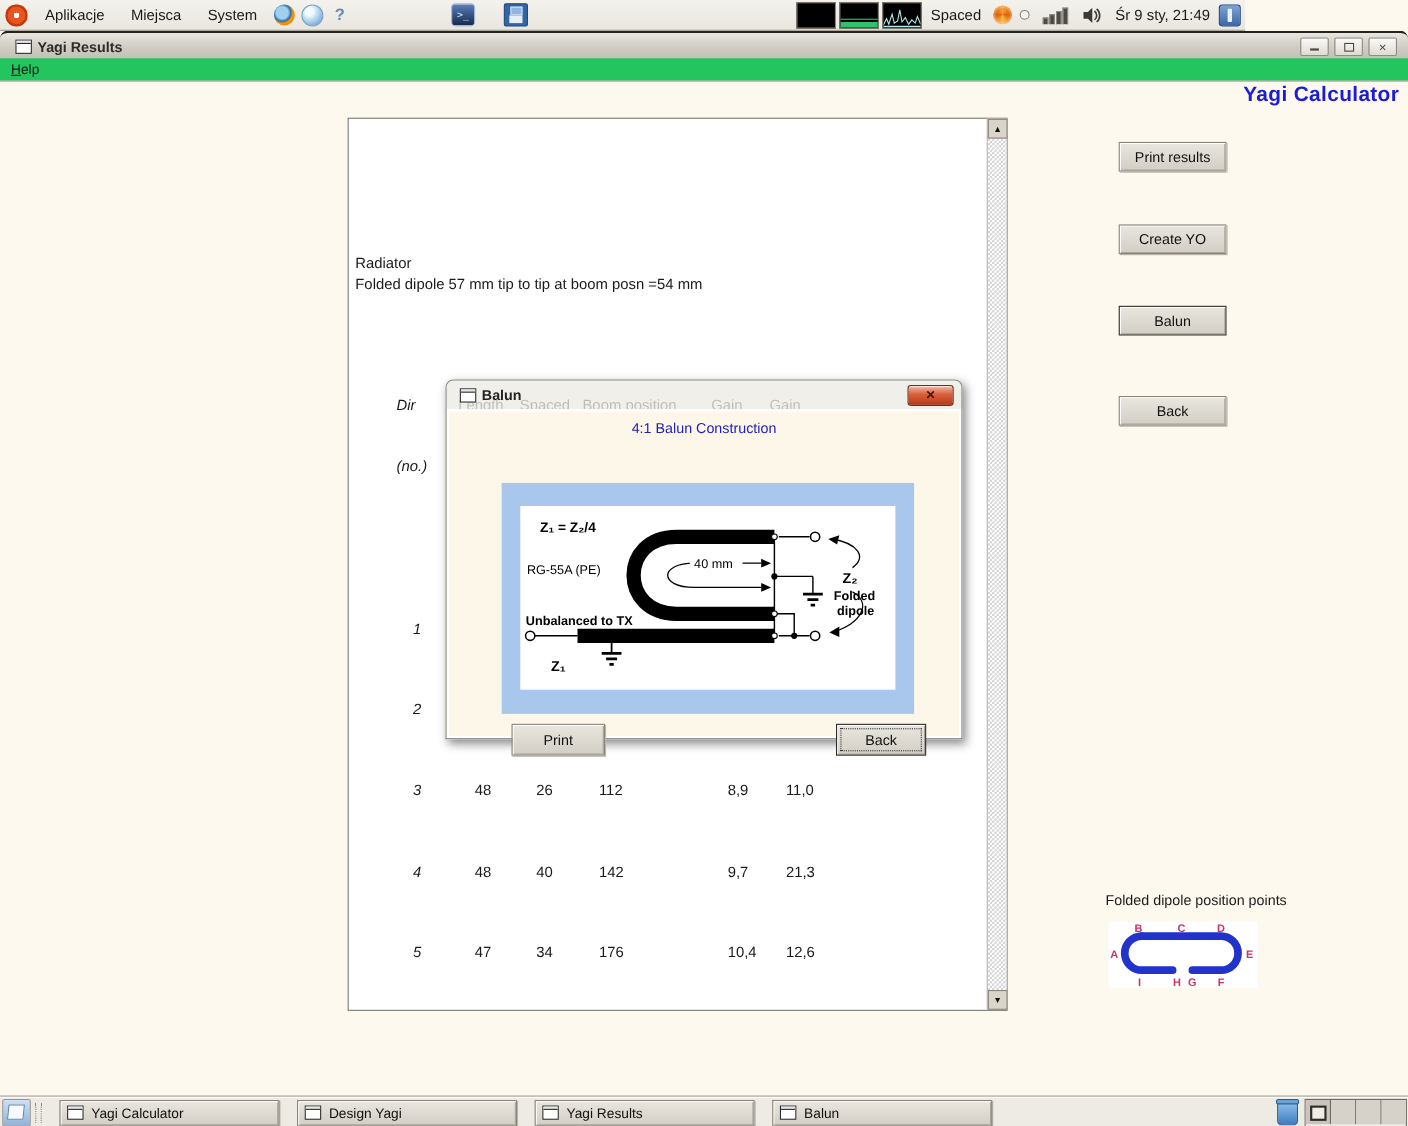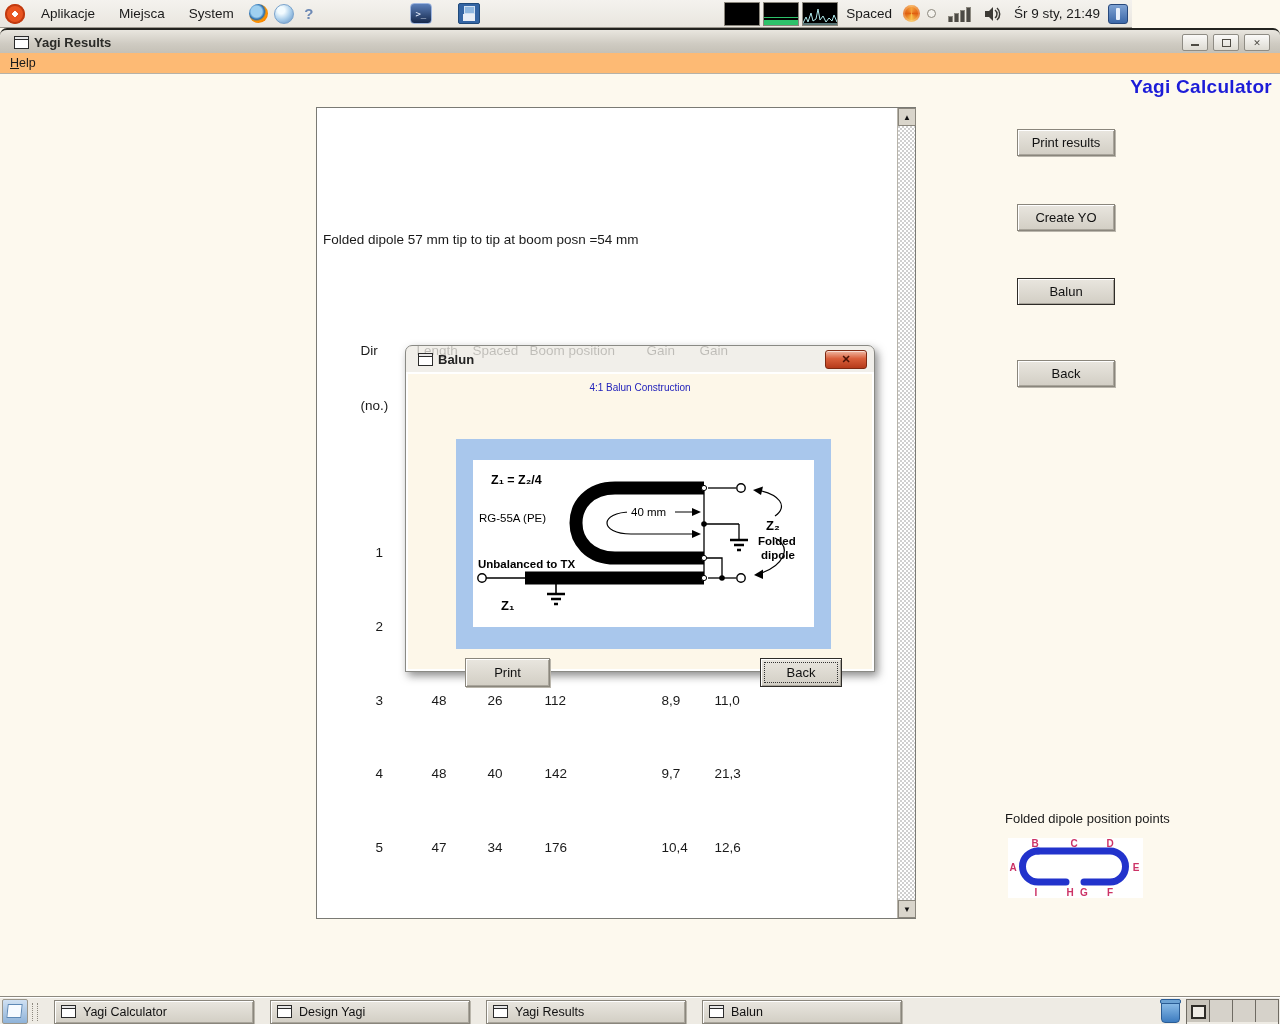--- a/index.html
+++ b/index.html
@@ -48,36 +48,36 @@
   .wglyph{width:13px;height:11px;border:1px solid #2b2b2b;background:#fff;position:relative;flex:0 0 auto;}
   .wglyph::before{content:'';position:absolute;left:0;right:0;top:0;height:2px;border-bottom:1px solid #2b2b2b;background:#e8e8e8;}
   #win-title{font-size:13px;font-weight:bold;color:#2b2b28;margin-left:5px;}
   #win-titlebar .wglyph{margin-left:14px;}
   #win-buttons{position:absolute;right:10px;top:4px;display:flex;}
   .cap-btn{width:24px;height:15px;margin-left:5px;border:1px solid #8f8c84;border-radius:2px;
      background:linear-gradient(#fbfaf8,#dedbd3);display:flex;align-items:center;justify-content:center;
      color:#4e4b44;font-size:9px;}
   .cap-min::before{content:'';width:8px;height:2px;background:#4e4b44;margin-top:5px;}
   .cap-max::before{content:'';width:7px;height:6px;border:1.5px solid #4e4b44;}
-  #menubar{position:absolute;left:0;top:53px;width:1280px;height:20px;background:#fdba74;
+  #menubar{position:absolute;left:0;top:53px;width:1280px;height:20px;background:#22c55e;
      border-bottom:1px solid #b6b2a8;font-size:12.5px;display:flex;align-items:center;z-index:5;}
   #menu-help{padding:0 10px;}
   #menu-help .accel{text-decoration:underline;}
   #win-body{position:absolute;left:0;top:74px;width:1280px;height:921px;background:#fdf9ee;z-index:1;}
 
   #app-title{position:absolute;right:8px;top:2px;font-size:19px;font-weight:bold;color:#1c1cd8;letter-spacing:.3px;}
 
   
   #results-box{position:absolute;left:316px;top:33px;width:598px;height:810px;background:#fff;
      border:1px solid #7a7a74;}
   #results-content{position:absolute;left:0;top:0;right:17px;bottom:0;overflow:hidden;
      font-size:13.5px;line-height:18.4px;padding:13px 0 0 6px;white-space:pre;}
   .rline{height:18.4px;position:relative;}
   .t-line span{display:inline-block;}
-  .tc1{width:56px;} .tc2{width:56px;} .tc3{width:57px;} .tc4{width:117px;} .tc5{width:53px;}
+  .tc1{width:56px;font-style:italic;} .tc2{width:56px;} .tc3{width:57px;} .tc4{width:117px;} .tc5{width:53px;}
   
   #results-sb{position:absolute;top:0;right:0;width:17px;bottom:0;border-left:1px solid #b8b4aa;
      background-image:linear-gradient(45deg,#cfcfcf 25%,transparent 25%,transparent 75%,#cfcfcf 75%),
                       linear-gradient(45deg,#cfcfcf 25%,transparent 25%,transparent 75%,#cfcfcf 75%);
      background-size:4px 4px;background-position:0 0,2px 2px;background-color:#fff;}
   .sb-btn{position:absolute;left:0;width:16px;height:16px;background:#d9d5cb;border:1px solid #8a867c;
      display:flex;align-items:center;justify-content:center;font-size:8px;color:#111;}
   .sb-up{top:0;} .sb-down{bottom:0;}
 
   
@@ -97,21 +97,21 @@
   #bd-titlebar{position:absolute;left:0;top:0;right:0;height:27px;background:rgba(237,234,228,.78);
      border:1px solid #8a8a85;border-radius:7px 7px 0 0;display:flex;align-items:center;}
   #bd-titlebar .wglyph{margin-left:12px;}
   #bd-title{font-size:13px;font-weight:bold;margin-left:5px;color:#222;}
   #bd-close{position:absolute;right:7px;top:4px;width:40px;height:17px;border-radius:3px;
      background:linear-gradient(#f0b9a4,#d95f3b 45%,#b53a1a);border:1px solid #7e2912;
      box-shadow:inset 0 1px 0 rgba(255,255,255,.55);color:#4a1206;font-weight:bold;font-size:11px;
      display:flex;align-items:center;justify-content:center;}
   #bd-body{position:absolute;left:0;top:27px;right:0;bottom:0;background:#fdf7e9;
      border:1px solid #8a8a85;border-top:none;box-shadow:inset 0 0 0 2px #fff;}
-  #bd-heading{position:absolute;left:0;top:10px;width:100%;text-align:center;font-size:10px;color:#2222bb;}
+  #bd-heading{position:absolute;left:0;top:10px;width:100%;text-align:center;font-size:13px;color:#2222bb;}
   #bd-imgpanel{position:absolute;left:50px;top:67px;width:375px;height:210px;background:#a9c7ec;}
   #bd-imgwhite{position:absolute;left:17px;top:21px;width:341px;height:167px;background:#fff;}
   .dlg-btn{position:absolute;width:83px;height:27px;}
   #bd-print{left:47px;top:286px;}
   #bd-back{left:342px;top:286px;width:80px;outline:1px dotted #333;outline-offset:-5px;}
 
   
   #taskbar{position:absolute;left:0;top:997px;width:1280px;height:27px;background:#eeebe4;
      border-top:1px solid #fff;box-shadow:0 -1px 0 #8d897f;display:flex;align-items:center;z-index:40;}
   #show-desktop{width:24px;height:23px;margin-left:2px;border:1px solid #9a968c;border-radius:2px;
@@ -194,21 +194,21 @@
   </div>
 
   <div id="win-body">
     <div id="app-title">Yagi Calculator</div>
 
     <div id="results-box">
       <div id="results-content">
 
         <div>
           
-        <div class="rline"><span>Folded dipole 57 mm tip to tip at boom posn =54 mm</span></div><div class="rline"><span></span></div></div>
+        <div class="rline"><span>Radiator</span></div><div class="rline"><span>Folded dipole 57 mm tip to tip at boom posn =54 mm</span></div><div class="rline"><span></span></div></div>
 
         <div class="rline t-line">
           <span class="tc1">Dir</span><span class="tc2">Length</span><span class="tc3">Spaced</span><span class="tc4">Boom position</span><span class="tc5">Gain</span><span>Gain</span>
         </div>
         <div class="rline t-line">
           <span class="tc1">(no.)</span><span class="tc2">( mm )</span><span class="tc3">( mm )</span><span class="tc4">( mm )</span><span class="tc5">(dBd)</span><span>(dBi)</span>
         </div>
 
         <div>
           

